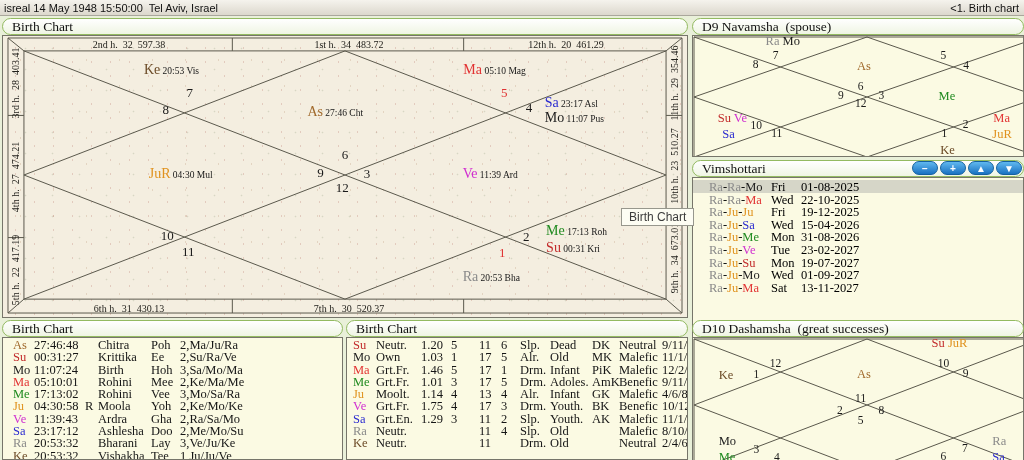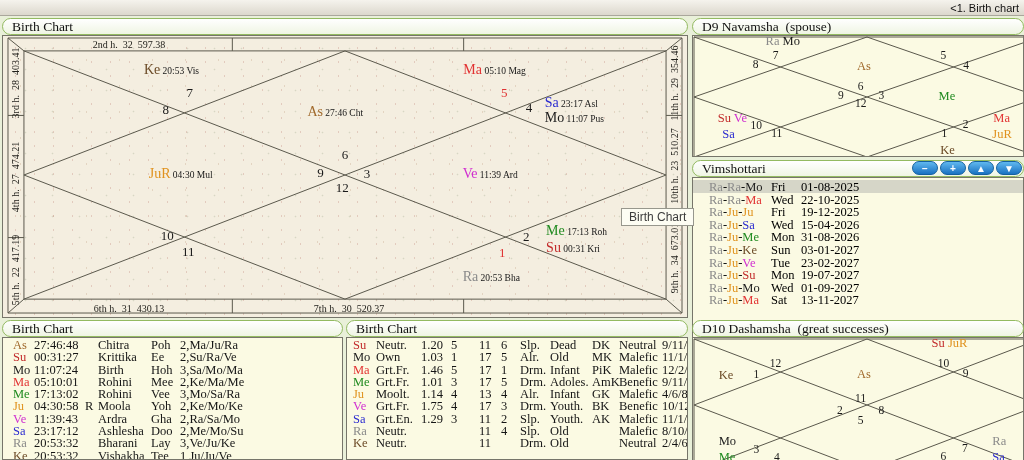--- a/index.html
+++ b/index.html
@@ -78,36 +78,39 @@
 
   
   .tooltip{position:absolute;left:621px;top:208px;height:18px;box-sizing:border-box;
            background:#fdfdf3;border:1px solid #97978d;padding:1px 7px;
            font:12px "Liberation Sans","DejaVu Sans",sans-serif;color:#3c3c3c;z-index:60;white-space:pre}
 </style>
 </head>
 <body>
 
 <div class="topbar">
+  <span class="lft">isreal 14 May 1948 15:50:00  Tel Aviv, Israel</span>
   <span class="rgt">&lt;1. Birth chart</span>
 </div>
 
 <div class="panel" id="p-main">
   <div class="ptitle">Birth Chart</div>
   <div class="pbody">
     <svg class="grid" viewBox="0 0 686 283" preserveAspectRatio="none">
       <path d="M5 2 H681 V279 H5 Z"></path>
       <path d="M21 15 H665 V265 H21 Z"></path>
       <path d="M5 2 L21 15 M681 2 L665 15 M5 279 L21 265 M681 279 L665 265"></path>
       <path d="M230 2 V15 M462 2 V15 M230 265 V279 M462 265 V279"></path>
       <path d="M5 80 H21 M5 203 H21 M665 80 H681 M665 180 H681"></path>
       <path d="M21 15 L665 265 M665 15 L21 265"></path>
       <path d="M343 15 L665 140 L343 265 L21 140 Z"></path>
     </svg>
     <div class="edge" style="left:22px;top:2px;width:208px">2nd h.  32  597.38</div>
+    <div class="edge" style="left:230px;top:2px;width:232px">1st h.  34  483.72</div>
+    <div class="edge" style="left:462px;top:2px;width:202px">12th h.  20  461.29</div>
     <div class="edge" style="left:22px;top:266px;width:208px">6th h.  31  430.13</div>
     <div class="edge" style="left:230px;top:266px;width:232px">7th h.  30  520.37</div>
     <div class="edge v" style="left:13px;top:47px">3rd h.  28  403.41</div>
     <div class="edge v" style="left:13px;top:141px">4th h.  27  474.21</div>
     <div class="edge v" style="left:13px;top:234px">5th h.  22  417.19</div>
     <div class="edge v" style="left:672px;top:47px">11th h.  29  354.46</div>
     <div class="edge v" style="left:672px;top:130px">10th h.  23  510.27</div>
     <div class="edge v" style="left:672px;top:222px">9th h.  34  673.01</div>
   <div class="ch-label" style="left: 20.6%; top: 12%;"><span style="color: rgb(107, 74, 38);">Ke</span><span class="sub"> 20:53 Vis</span></div>
       <div class="ch-label ctr num" style="left: 27.3%; top: 20%;"><span style="color: rgb(26, 26, 26);">7</span></div>
@@ -171,21 +174,20 @@
   <button class="vbtn" style="left:248px">+</button>
   <button class="vbtn" style="left:276px">▲</button>
   <button class="vbtn" style="left:304px">▼</button>
   <div class="pbody">
     <div id="vim-rows">
         <div class="vrow sel"><span class="vd"><span style="color: rgb(138, 138, 138);">Ra</span>-<span style="color: rgb(138, 138, 138);">Ra</span>-<span style="color: rgb(28, 28, 28);">Mo</span></span><span class="vday">Fri</span><span class="vdate">01-08-2025</span></div>
         <div class="vrow"><span class="vd"><span style="color: rgb(138, 138, 138);">Ra</span>-<span style="color: rgb(138, 138, 138);">Ra</span>-<span style="color: rgb(226, 51, 51);">Ma</span></span><span class="vday">Wed</span><span class="vdate">22-10-2025</span></div>
         <div class="vrow"><span class="vd"><span style="color: rgb(138, 138, 138);">Ra</span>-<span style="color: rgb(224, 146, 30);">Ju</span>-<span style="color: rgb(224, 146, 30);">Ju</span></span><span class="vday">Fri</span><span class="vdate">19-12-2025</span></div>
         <div class="vrow"><span class="vd"><span style="color: rgb(138, 138, 138);">Ra</span>-<span style="color: rgb(224, 146, 30);">Ju</span>-<span style="color: rgb(42, 42, 208);">Sa</span></span><span class="vday">Wed</span><span class="vdate">15-04-2026</span></div>
         <div class="vrow"><span class="vd"><span style="color: rgb(138, 138, 138);">Ra</span>-<span style="color: rgb(224, 146, 30);">Ju</span>-<span style="color: rgb(31, 138, 31);">Me</span></span><span class="vday">Mon</span><span class="vdate">31-08-2026</span></div>
-        <div class="vrow"><span class="vd"><span style="color: rgb(138, 138, 138);">Ra</span>-<span style="color: rgb(224, 146, 30);">Ju</span>-<span style="color: rgb(107, 74, 38);">Ke</span></span><span class="vday">Sun</span><span class="vdate">03-01-2027</span></div>
         <div class="vrow"><span class="vd"><span style="color: rgb(138, 138, 138);">Ra</span>-<span style="color: rgb(224, 146, 30);">Ju</span>-<span style="color: rgb(208, 46, 208);">Ve</span></span><span class="vday">Tue</span><span class="vdate">23-02-2027</span></div>
         <div class="vrow"><span class="vd"><span style="color: rgb(138, 138, 138);">Ra</span>-<span style="color: rgb(224, 146, 30);">Ju</span>-<span style="color: rgb(194, 42, 42);">Su</span></span><span class="vday">Mon</span><span class="vdate">19-07-2027</span></div>
         <div class="vrow"><span class="vd"><span style="color: rgb(138, 138, 138);">Ra</span>-<span style="color: rgb(224, 146, 30);">Ju</span>-<span style="color: rgb(28, 28, 28);">Mo</span></span><span class="vday">Wed</span><span class="vdate">01-09-2027</span></div>
         <div class="vrow"><span class="vd"><span style="color: rgb(138, 138, 138);">Ra</span>-<span style="color: rgb(224, 146, 30);">Ju</span>-<span style="color: rgb(226, 51, 51);">Ma</span></span><span class="vday">Sat</span><span class="vdate">13-11-2027</span></div>
       </div>
   </div>
 </div>
 
 <div class="panel" id="p-pos">
   <div class="ptitle">Birth Chart</div>

